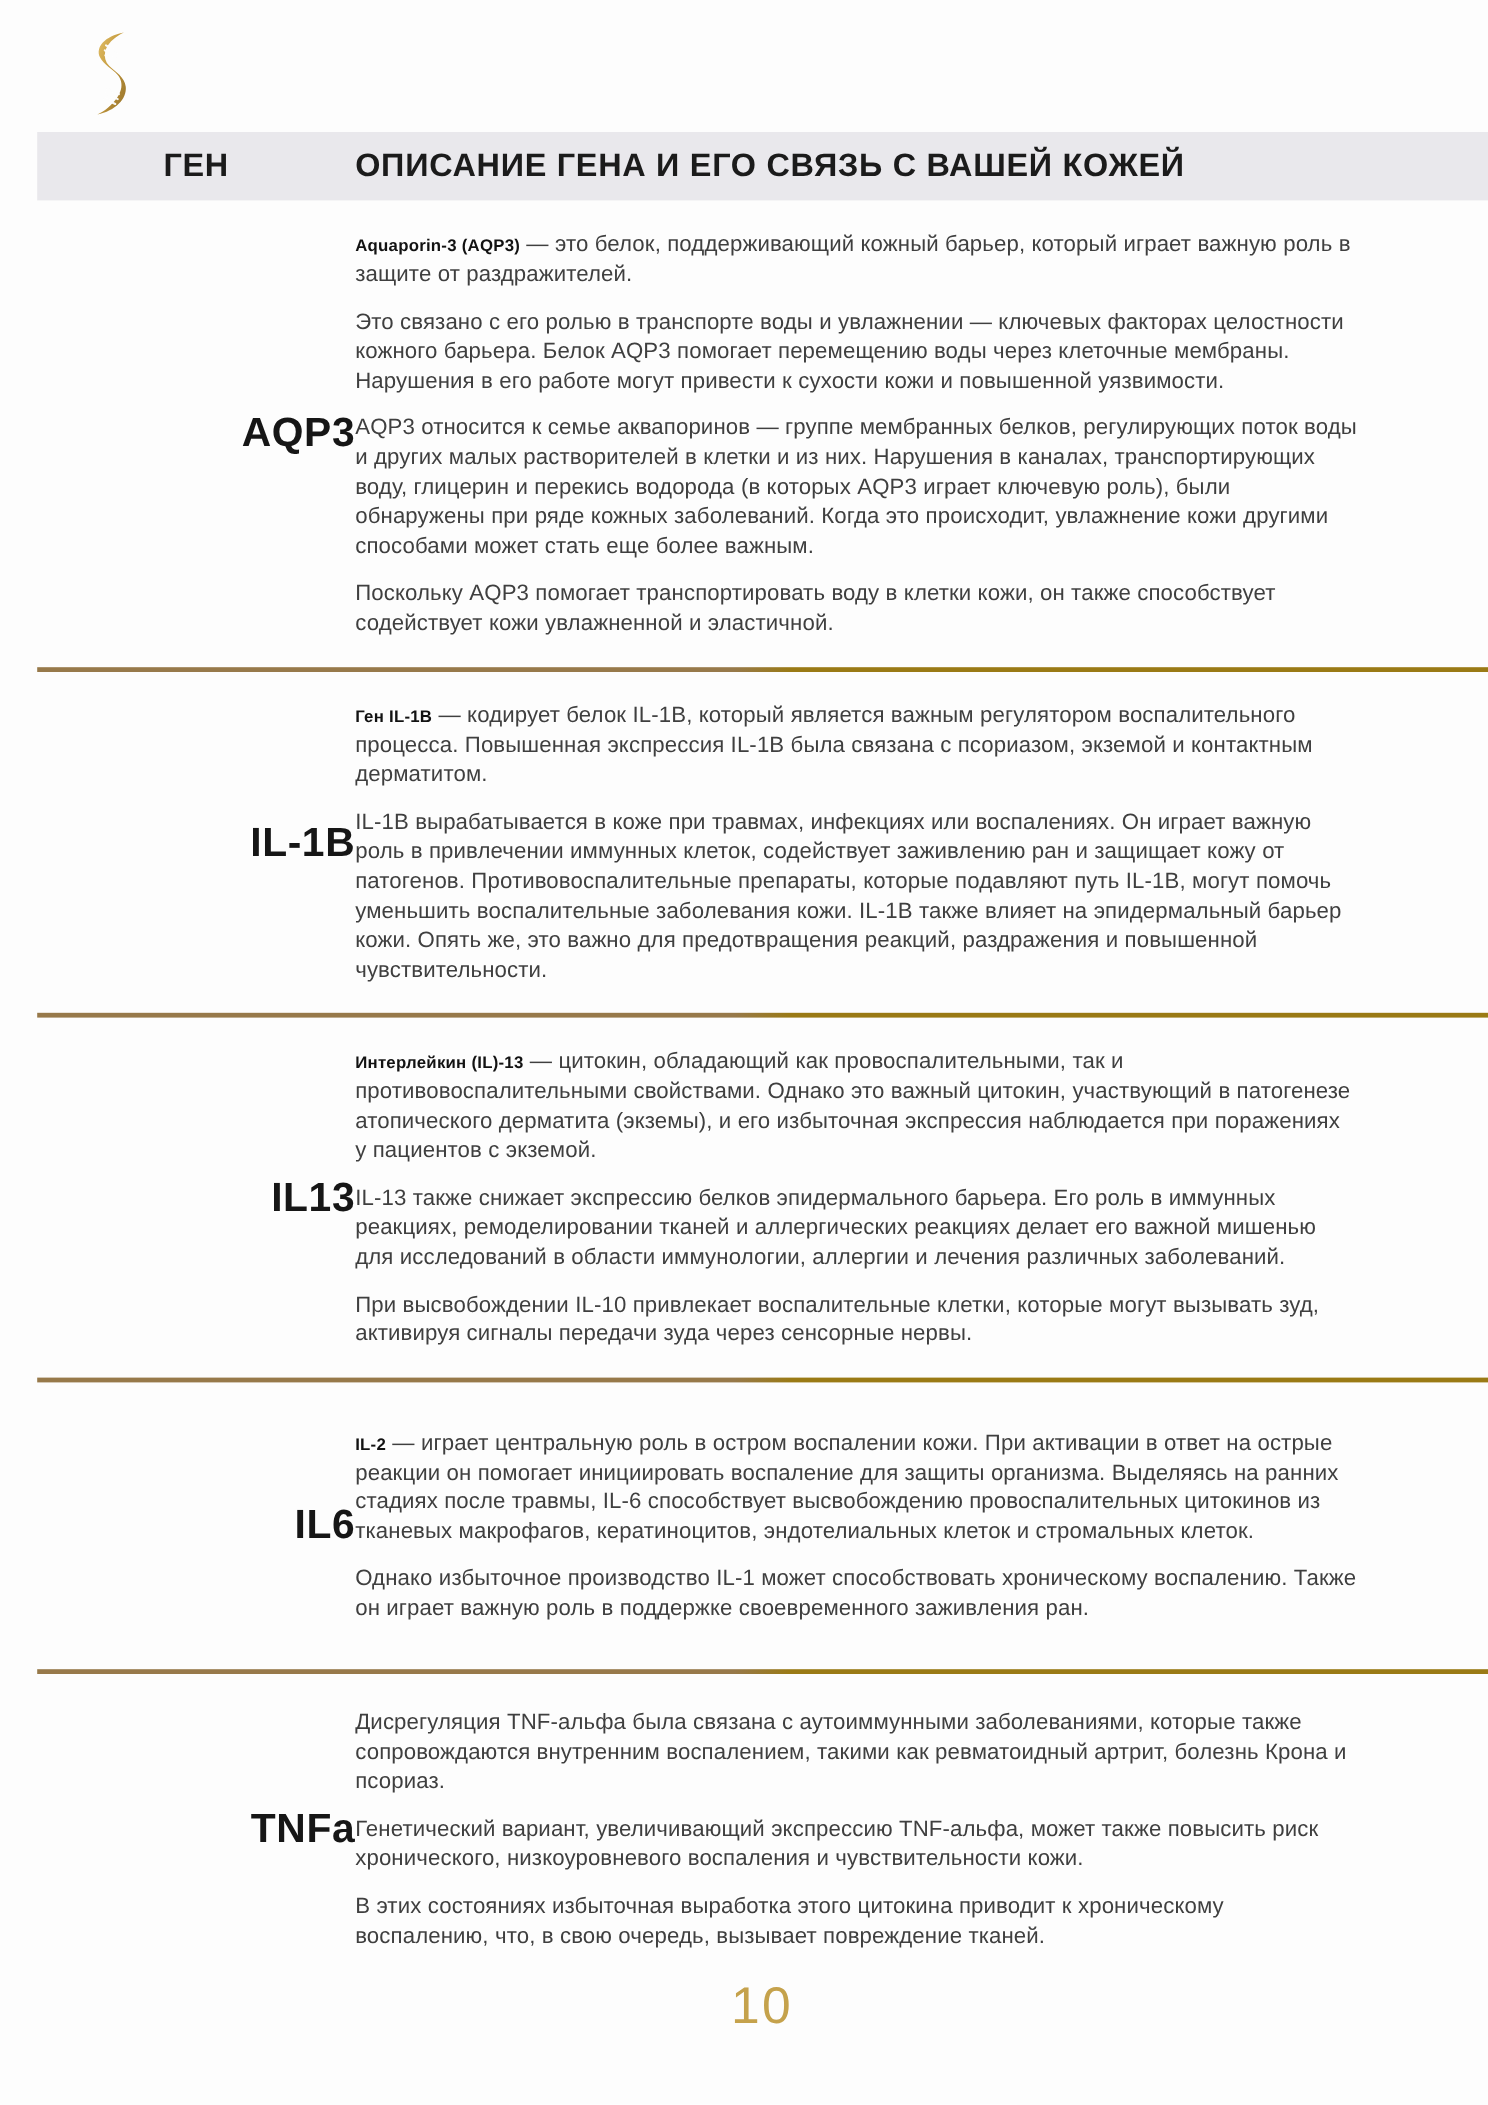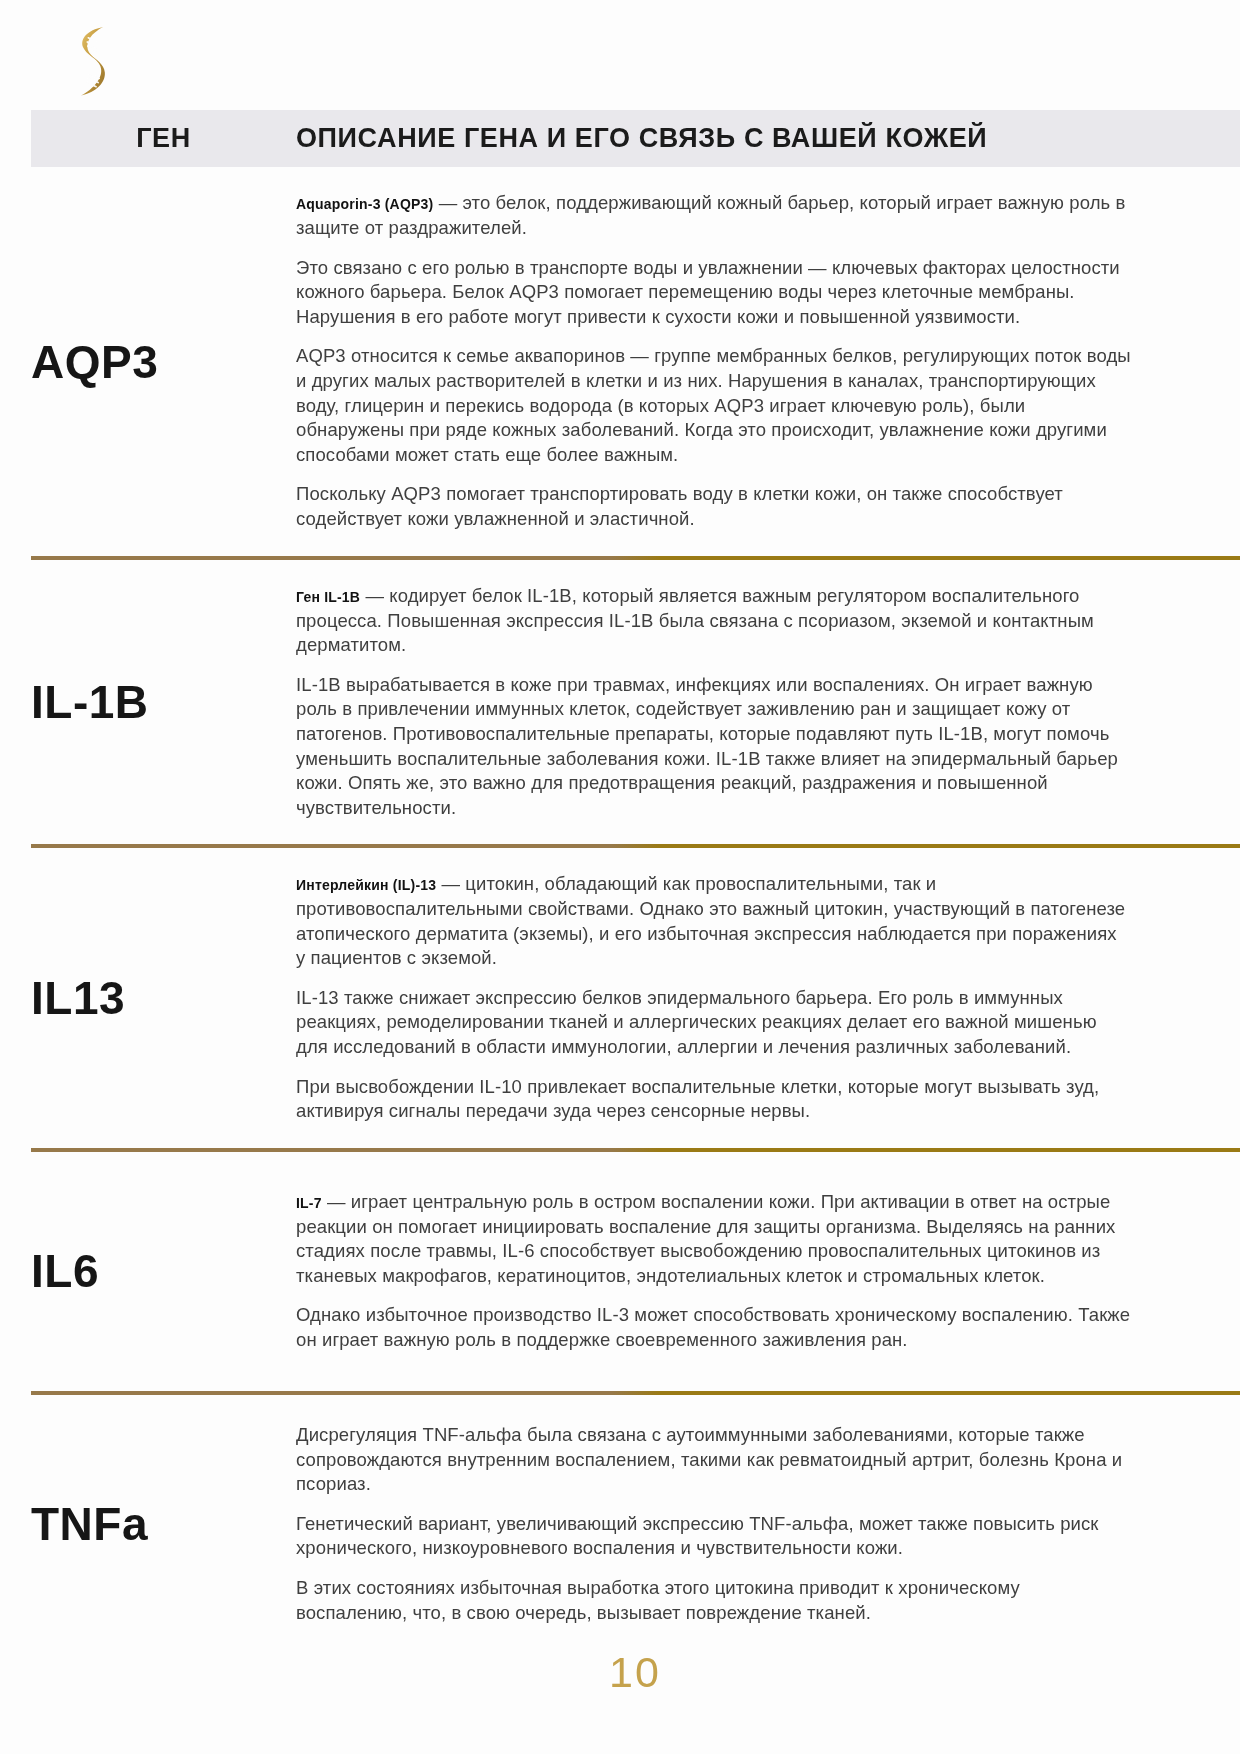--- a/index.html
+++ b/index.html
@@ -30,22 +30,22 @@
     border-top:4px solid #9a7a15;
     border-image:linear-gradient(90deg,#97794a 0%,#97794a 48%,#9a7a15 52%,#9a7a15 100%) 1;
   }
   .gene-row:nth-child(1){ min-height:389px; }
   .gene-row:nth-child(2){ min-height:287px; }
   .gene-row:nth-child(3){ min-height:291px; }
   .gene-row:nth-child(4){ min-height:243px; }
   .gene-row:nth-child(5){ min-height:263px; }
 
   .gene-name {
-    width:265px; text-align:left;
-    font-size:46px; font-weight:700; color:#161616; letter-spacing:0.5px;
+    width:265px; text-align:right;
+    font-size:34px; font-weight:700; color:#161616; letter-spacing:0.5px;
   }
   .gene-desc { flex:1; max-width:845px; padding:24px 10px 24px 0; }
   .gene-desc p {
     font-size:18.5px; line-height:1.33; color:#3f3f3f; letter-spacing:0.1px;
   }
   .gene-desc p + p { margin-top:15px; }
   .gene-desc .lead { font-weight:700; font-size:14px; color:#121212; letter-spacing:0.2px; }
 
   
   .footer {
@@ -113,22 +113,22 @@
         <div class="gene-name">IL13</div>
         <div class="gene-desc">
           <p><b class="lead">Интерлейкин (IL)-13</b><span> — цитокин, обладающий как провоспалительными, так и противовоспалительными свойствами. Однако это важный цитокин, участвующий в патогенезе атопического дерматита (экземы), и его избыточная экспрессия наблюдается при поражениях у пациентов с экземой.</span></p>
           <p><span>IL-13 также снижает экспрессию белков эпидермального барьера. Его роль в иммунных реакциях, ремоделировании тканей и аллергических реакциях делает его важной мишенью для исследований в области иммунологии, аллергии и лечения различных заболеваний.</span></p>
           <p><span>При высвобождении IL-10 привлекает воспалительные клетки, которые могут вызывать зуд, активируя сигналы передачи зуда через сенсорные нервы.</span></p>
         </div>
       </section>
       <section class="gene-row">
         <div class="gene-name">IL6</div>
         <div class="gene-desc">
-          <p><b class="lead">IL-7</b><span> — играет центральную роль в остром воспалении кожи. При активации в ответ на острые реакции он помогает инициировать воспаление для защиты организма. Выделяясь на ранних стадиях после травмы, IL-6 способствует высвобождению провоспалительных цитокинов из тканевых макрофагов, кератиноцитов, эндотелиальных клеток и стромальных клеток.</span></p>
-          <p><span>Однако избыточное производство IL-3 может способствовать хроническому воспалению. Также он играет важную роль в поддержке своевременного заживления ран.</span></p>
+          <p><b class="lead">IL-2</b><span> — играет центральную роль в остром воспалении кожи. При активации в ответ на острые реакции он помогает инициировать воспаление для защиты организма. Выделяясь на ранних стадиях после травмы, IL-6 способствует высвобождению провоспалительных цитокинов из тканевых макрофагов, кератиноцитов, эндотелиальных клеток и стромальных клеток.</span></p>
+          <p><span>Однако избыточное производство IL-1 может способствовать хроническому воспалению. Также он играет важную роль в поддержке своевременного заживления ран.</span></p>
         </div>
       </section>
       <section class="gene-row">
         <div class="gene-name">TNFa</div>
         <div class="gene-desc">
           <p><span>Дисрегуляция TNF-альфа была связана с аутоиммунными заболеваниями, которые также сопровождаются внутренним воспалением, такими как ревматоидный артрит, болезнь Крона и псориаз.</span></p>
           <p><span>Генетический вариант, увеличивающий экспрессию TNF-альфа, может также повысить риск хронического, низкоуровневого воспаления и чувствительности кожи.</span></p>
           <p><span>В этих состояниях избыточная выработка этого цитокина приводит к хроническому воспалению, что, в свою очередь, вызывает повреждение тканей.</span></p>
         </div>
       </section>

